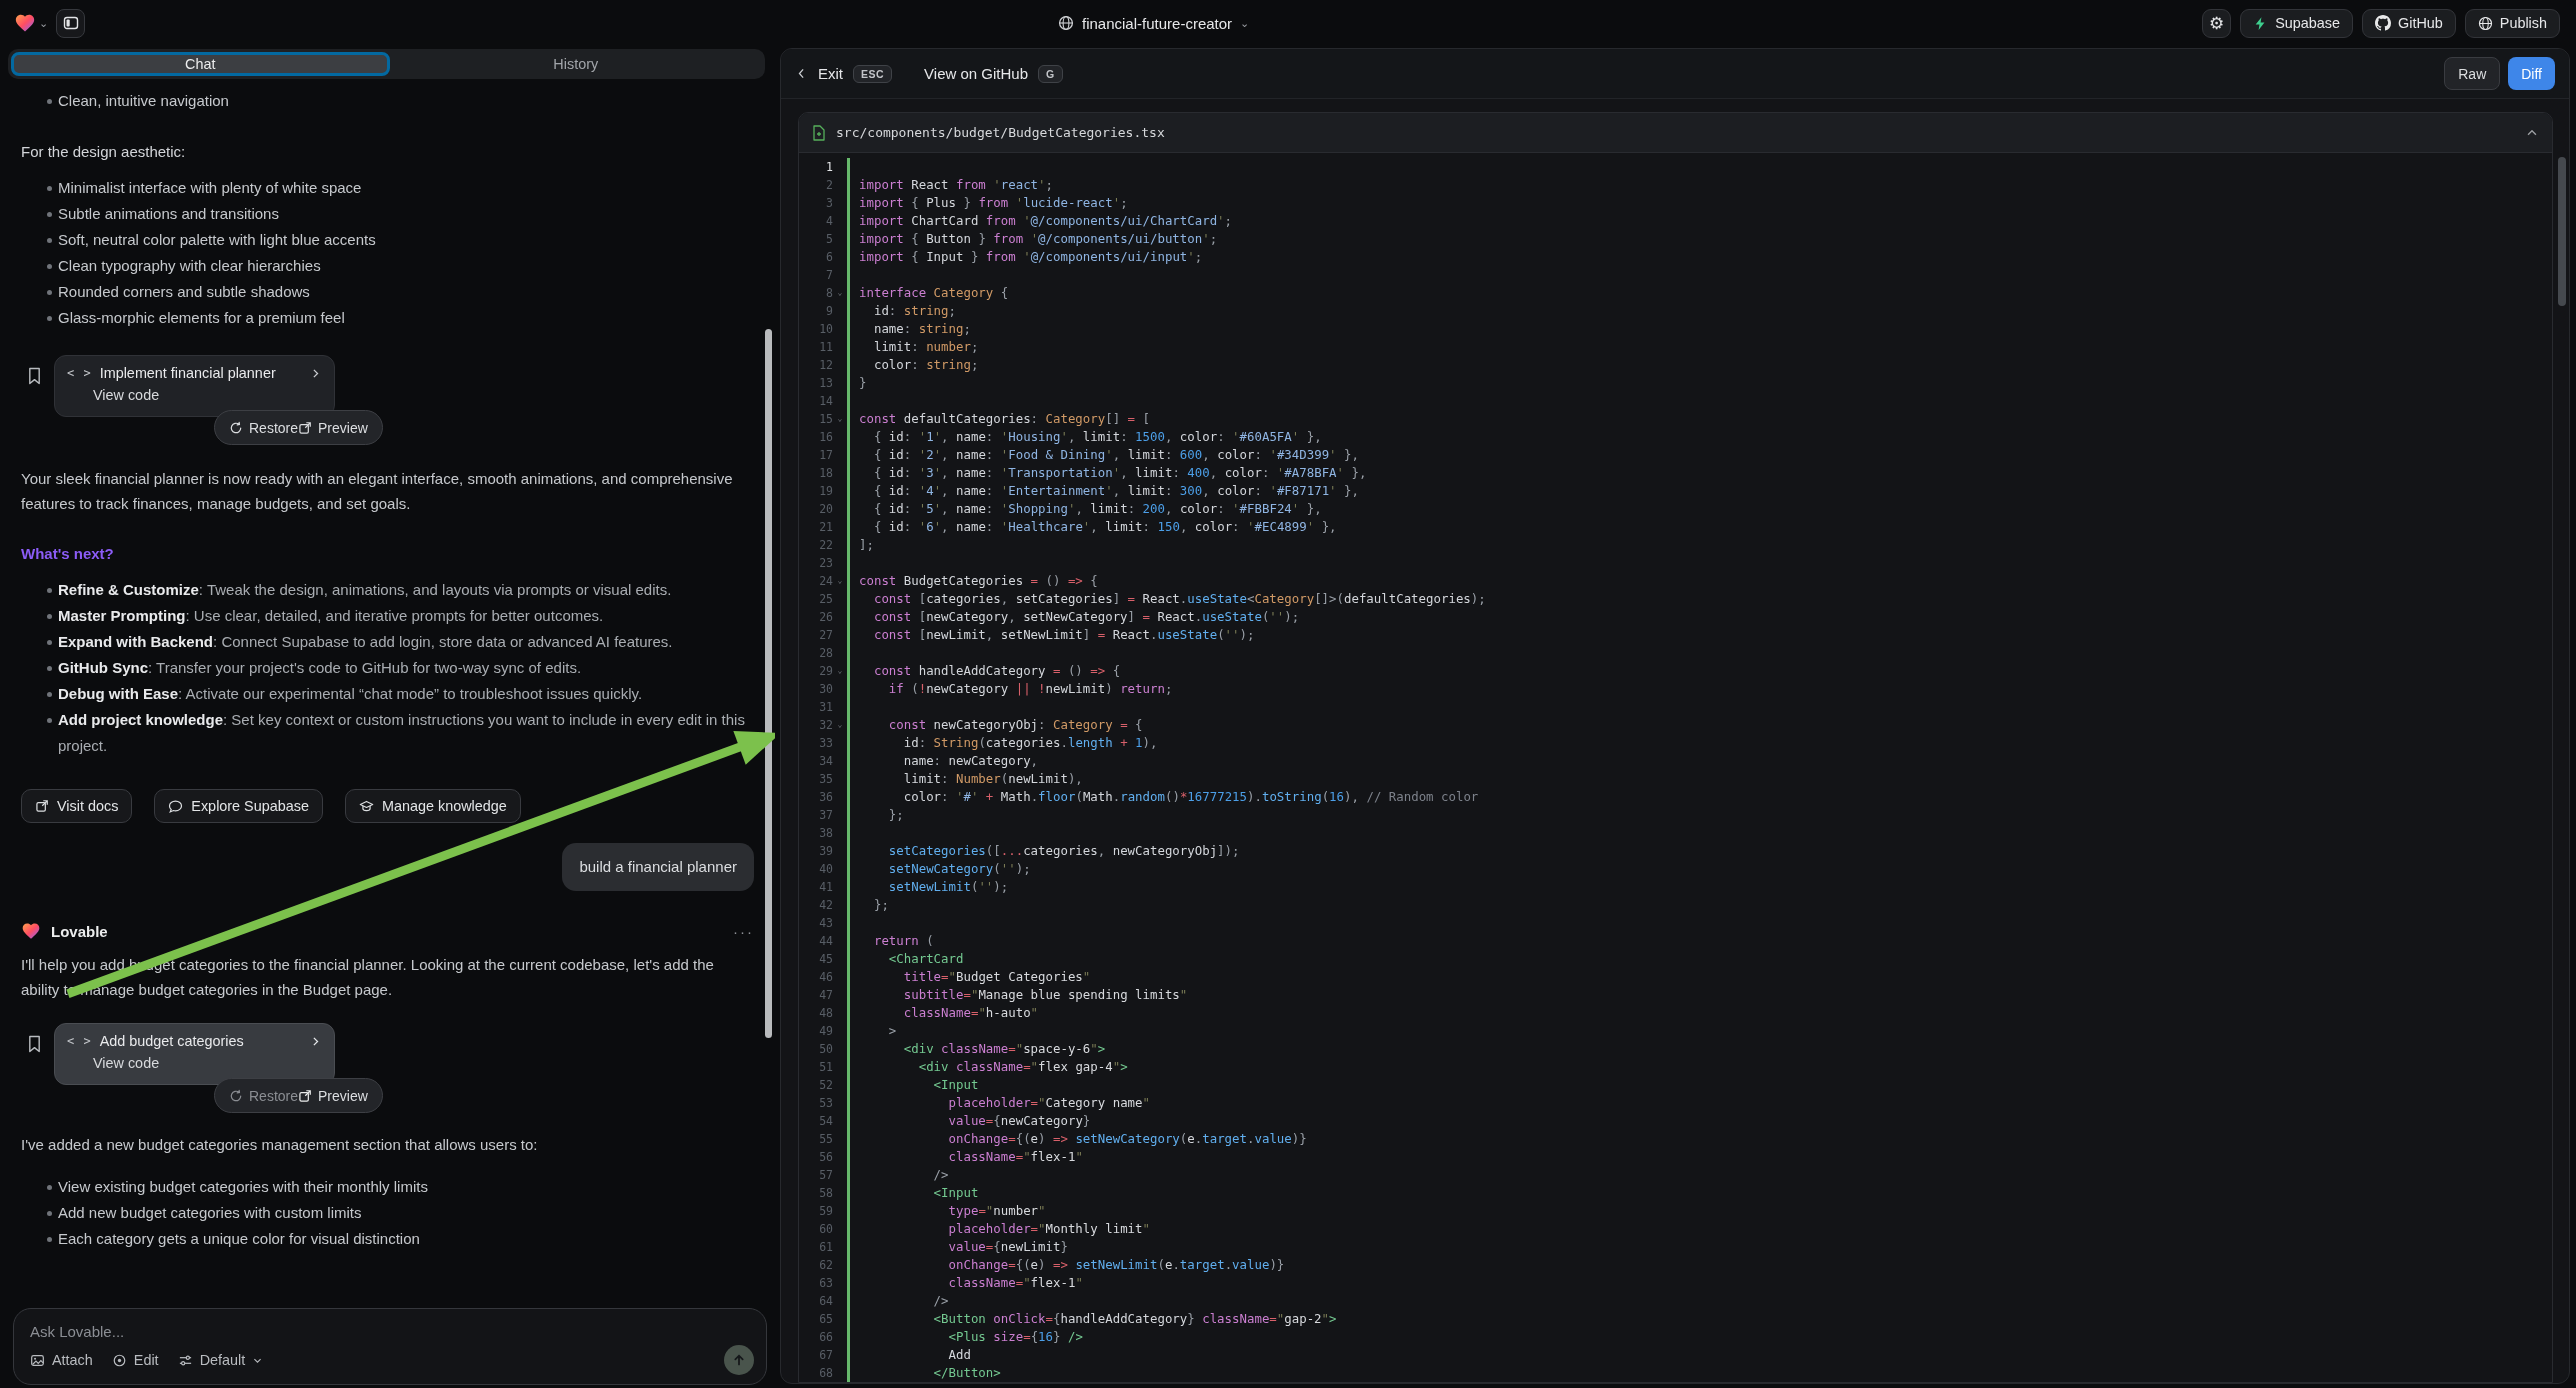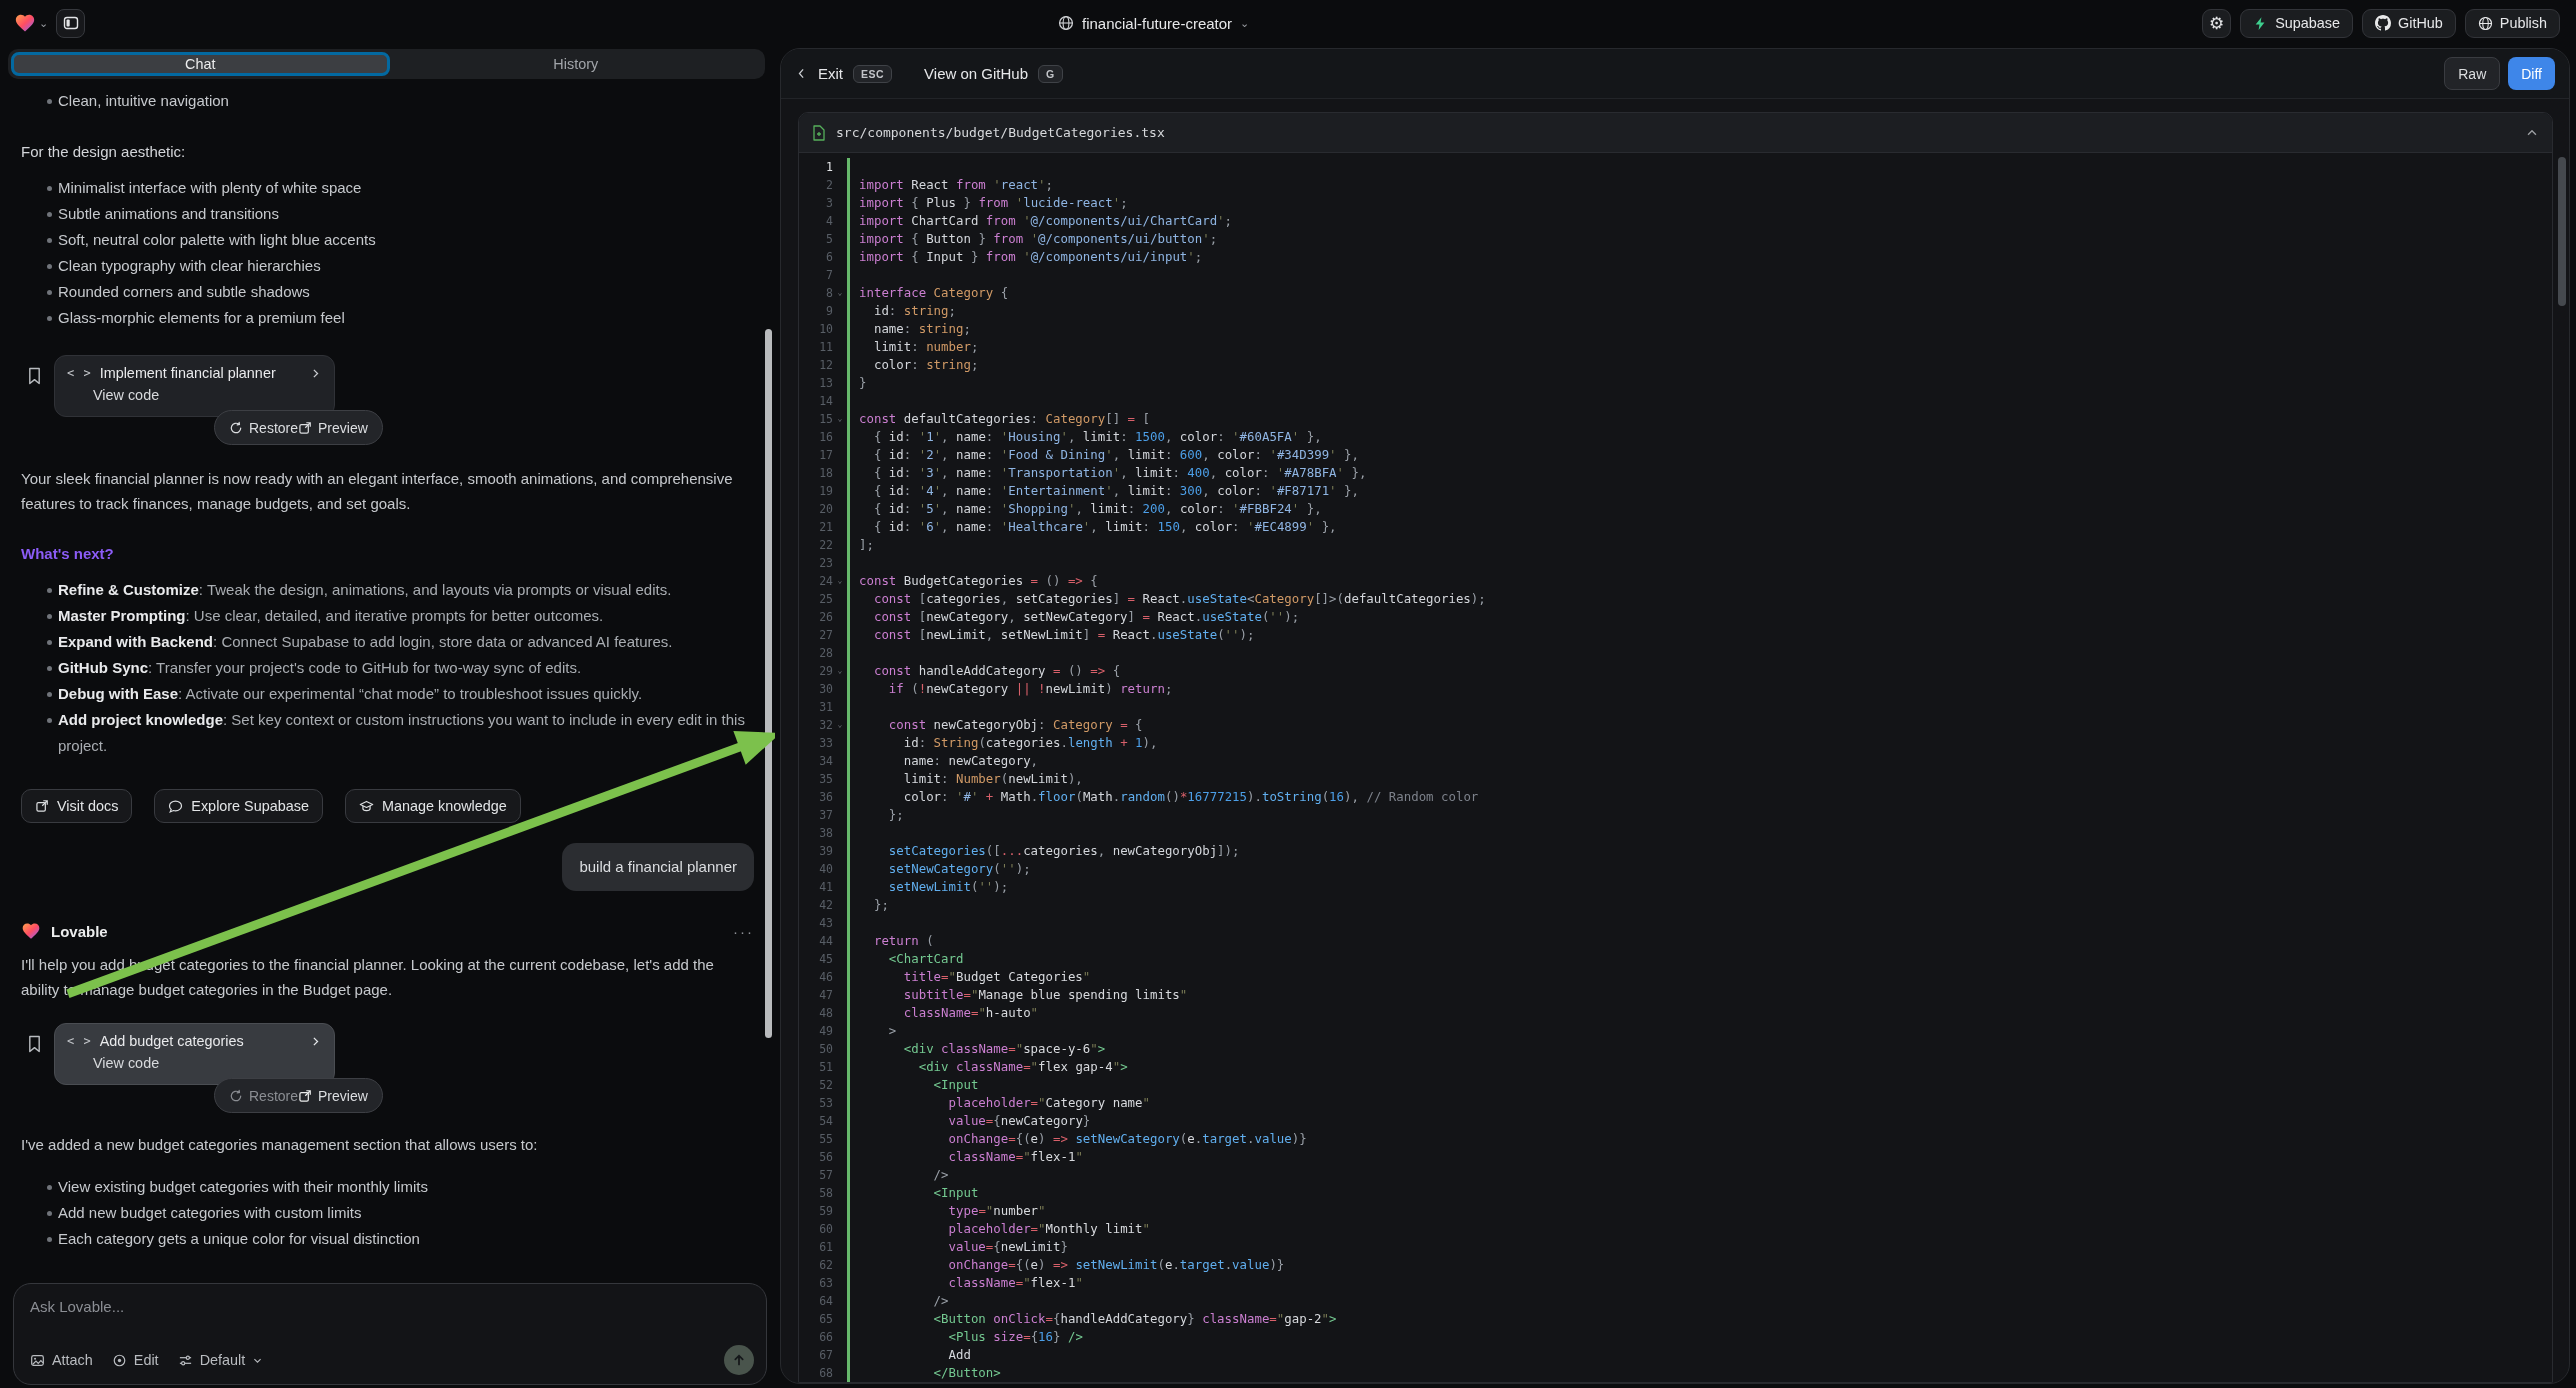--- a/index.html
+++ b/index.html
@@ -66,36 +66,36 @@
 
   .bubble-row { display:flex; justify-content:flex-end; }
   .bubble { background:#2b2d31; border-radius:14px; padding:13px 17px; color:#dcdee1; font-size:15px; line-height:22px; }
   .bubble1 { margin-top:20px; }
 
   .lov-row { display:flex; align-items:center; gap:10px; margin-top:30px; }
   .lov-name { color:#eceded; font-weight:700; font-size:15px; flex:1; }
   .dots { color:#8e9196; letter-spacing:2px; font-size:15px; }
 
   
-  .composer { position:absolute; left:13px; right:8px; bottom:3px; height:102px; border:1px solid #35373c;
+  .composer { position:absolute; left:13px; right:8px; bottom:3px; height:77px; border:1px solid #35373c;
     border-radius:18px; background:#131417; padding:14px 16px 10px 16px; }
   .composer input { width:100%; background:transparent; border:none; outline:none; color:#e6e7e9; font-size:15px;
     font-family:"Liberation Sans", sans-serif; }
   .composer input::placeholder { color:#8b8e94; }
   .comp-row { position:absolute; left:16px; right:12px; bottom:9px; display:flex; align-items:center; gap:19px; }
   .comp-btn { display:flex; align-items:center; gap:7px; color:#b9bcc0; font-size:14.4px; }
   .send { margin-left:auto; width:30px; height:30px; border-radius:50%; background:#49544c; display:flex; align-items:center; justify-content:center; }
 
   .chat-sb { position:absolute; right:3px; top:283px; width:7px; height:709px; border-radius:4px; background:#b9bbbd; }
 
   .arrow-overlay { position:absolute; left:0; top:0; pointer-events:none; }
 
   
   .code-panel { position:absolute; left:780px; top:48px; right:6px; bottom:4px; background:#131417;
-    border:1px solid #27292d; border-radius:20px; overflow:hidden; display:flex; flex-direction:column; }
+    border:1px solid #27292d; border-radius:12px; overflow:hidden; display:flex; flex-direction:column; }
   .cp-header { height:50px; flex:none; display:flex; align-items:center; padding:0 14px; border-bottom:1px solid #222428; background:#141619; }
   .cp-left { display:flex; align-items:center; gap:10px; }
   .cp-exit { color:#e6e7e9; font-size:15px; }
   .kbd { border:1px solid #3f4247; background:#222428; border-radius:6px; padding:2px 7px; font-size:10.5px; color:#c3c5c9; font-weight:700; letter-spacing:0.5px; }
   .cp-vgh { margin-left:22px; color:#e6e7e9; font-size:15px; }
   .cp-right { margin-left:auto; display:flex; gap:8px; }
   .cp-btn { height:33px; padding:0 13px; display:flex; align-items:center; border-radius:8px; font-size:14px; }
   .cp-btn.raw { background:#222428; border:1px solid #3a3c41; color:#dcdee0; }
   .cp-btn.diff { background:#3e86e9; color:#fff; }
 

